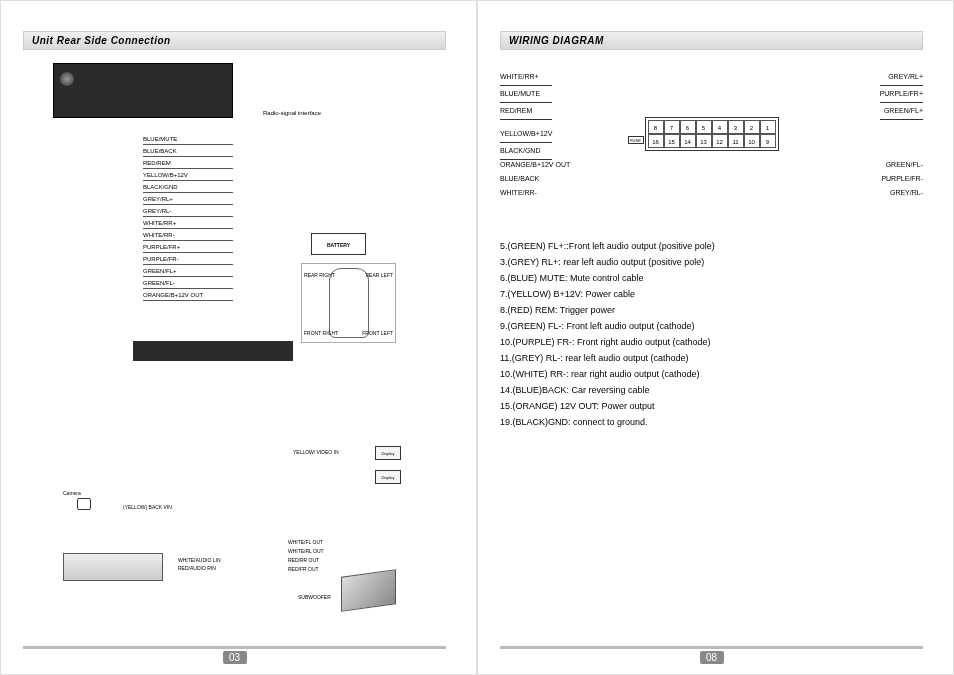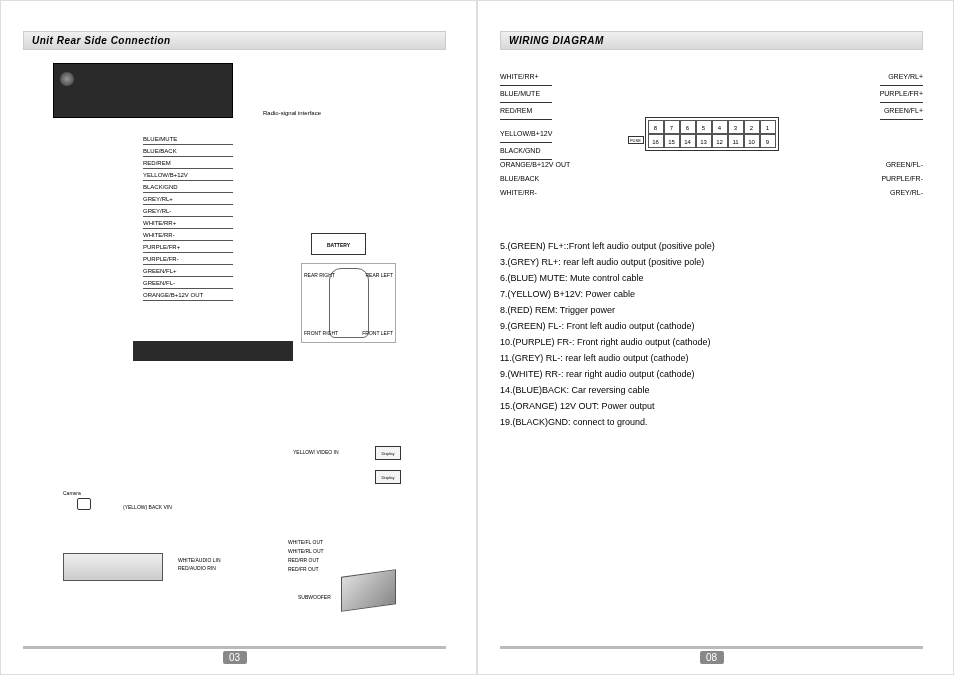--- a/index.html
+++ b/index.html
@@ -260,21 +260,21 @@
 
   <div class="pin-legend">
     <div>5.(GREEN) FL+::Front left audio output (positive pole)</div>
     <div>3.(GREY) RL+: rear left audio output (positive pole)</div>
     <div>6.(BLUE) MUTE: Mute control cable</div>
     <div>7.(YELLOW) B+12V: Power cable</div>
     <div>8.(RED) REM: Trigger power</div>
     <div>9.(GREEN) FL-: Front left audio output (cathode)</div>
     <div>10.(PURPLE) FR-: Front right audio output (cathode)</div>
     <div>11.(GREY)  RL-: rear left audio output (cathode)</div>
-    <div>9.(WHITE) RR-: rear right audio output (cathode)</div>
+    <div>10.(WHITE) RR-: rear right audio output (cathode)</div>
     <div>14.(BLUE)BACK: Car reversing cable</div>
     <div>15.(ORANGE) 12V OUT: Power output</div>
     <div>19.(BLACK)GND: connect to ground.</div>
   </div>
 
   <div class="footer-line">
     <div class="page-num">08</div>
   </div>
 </div>
 

